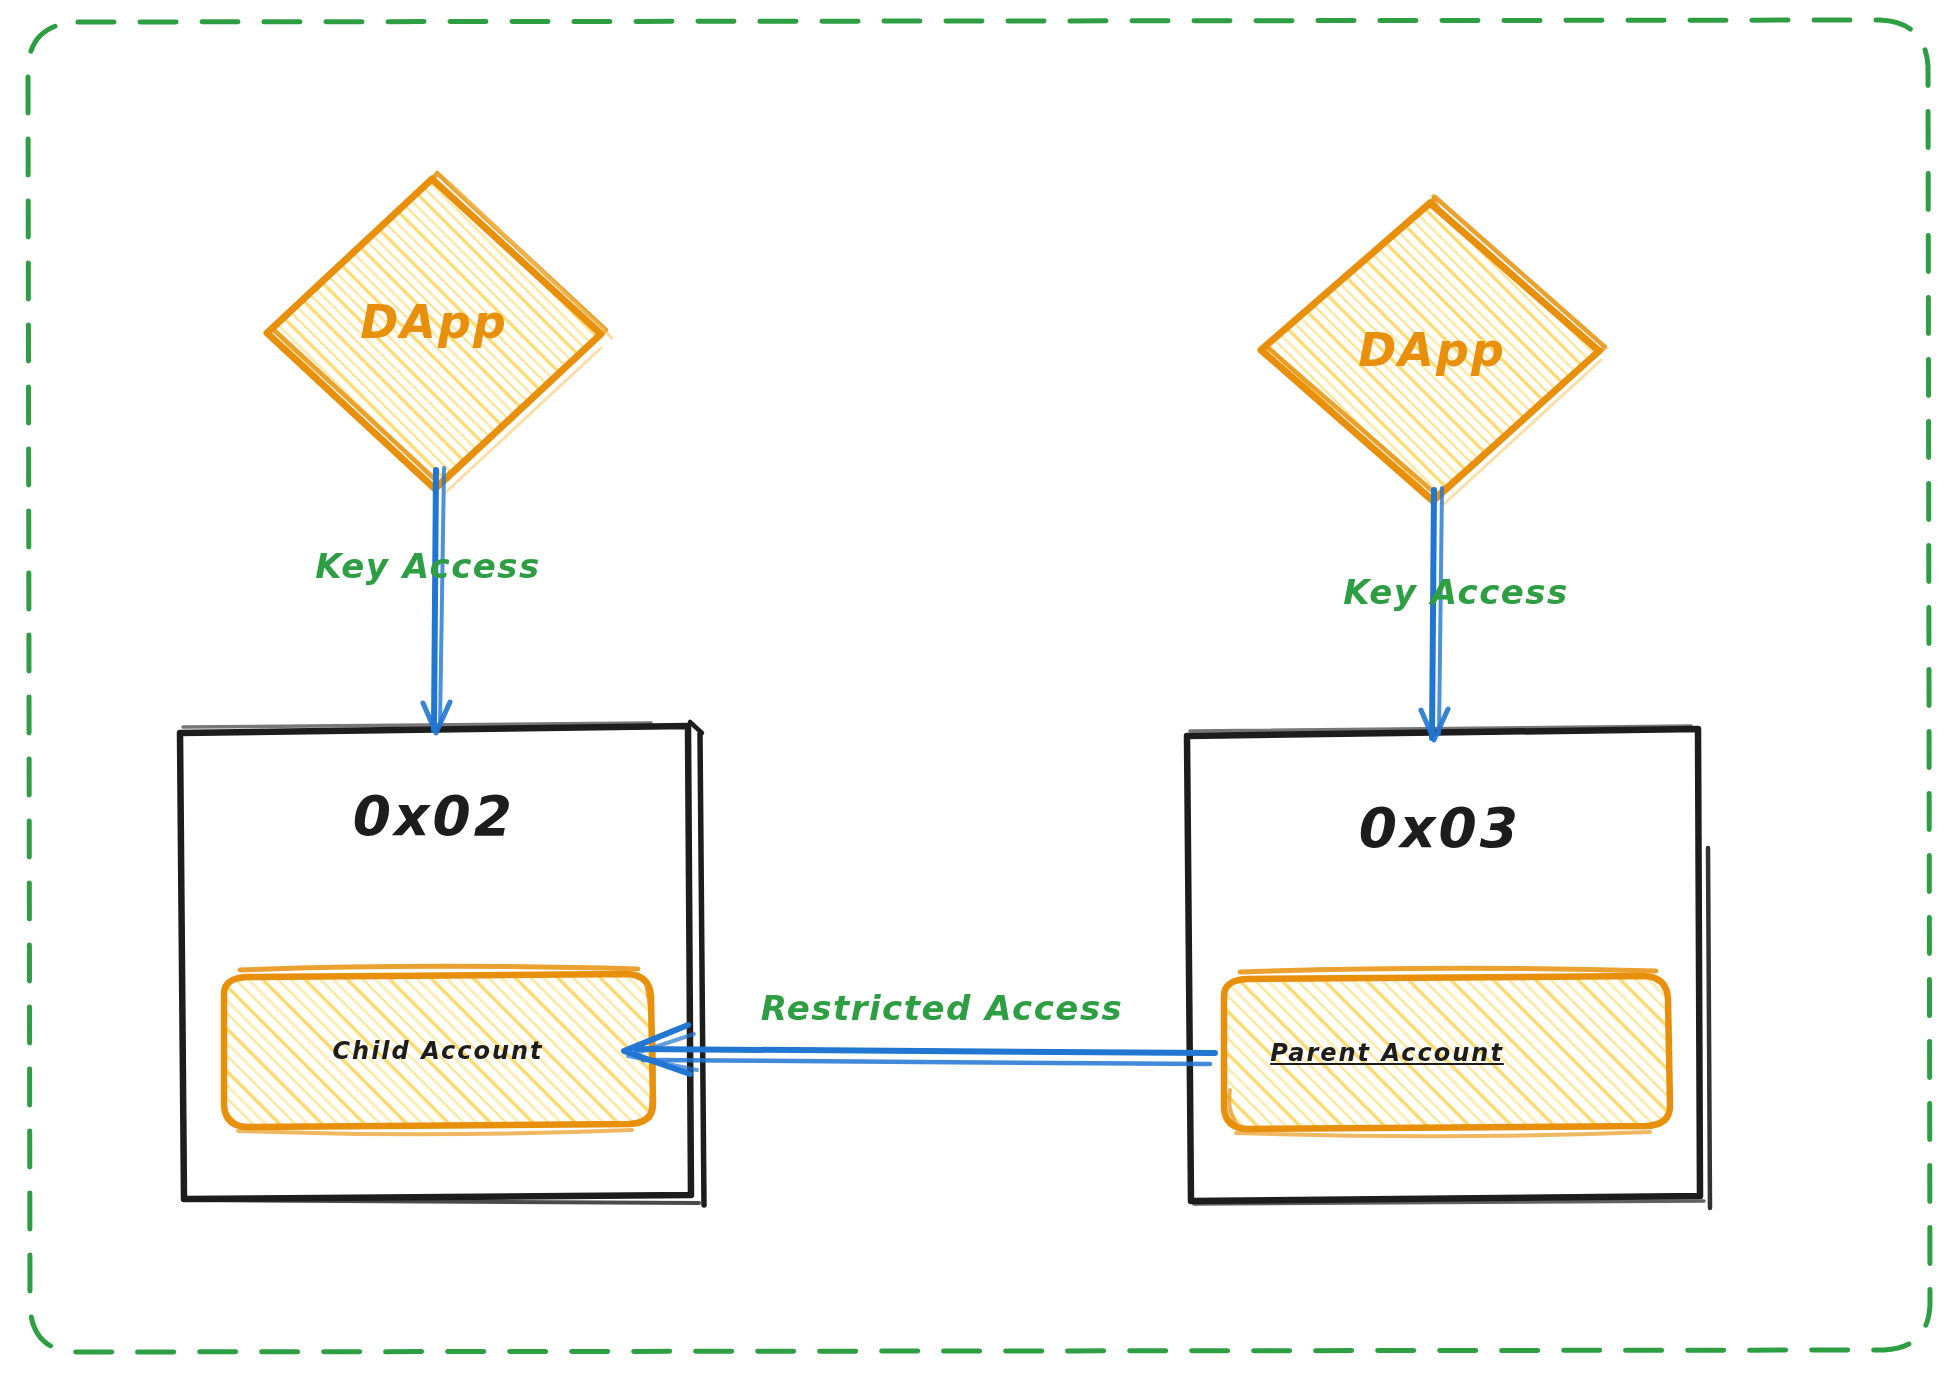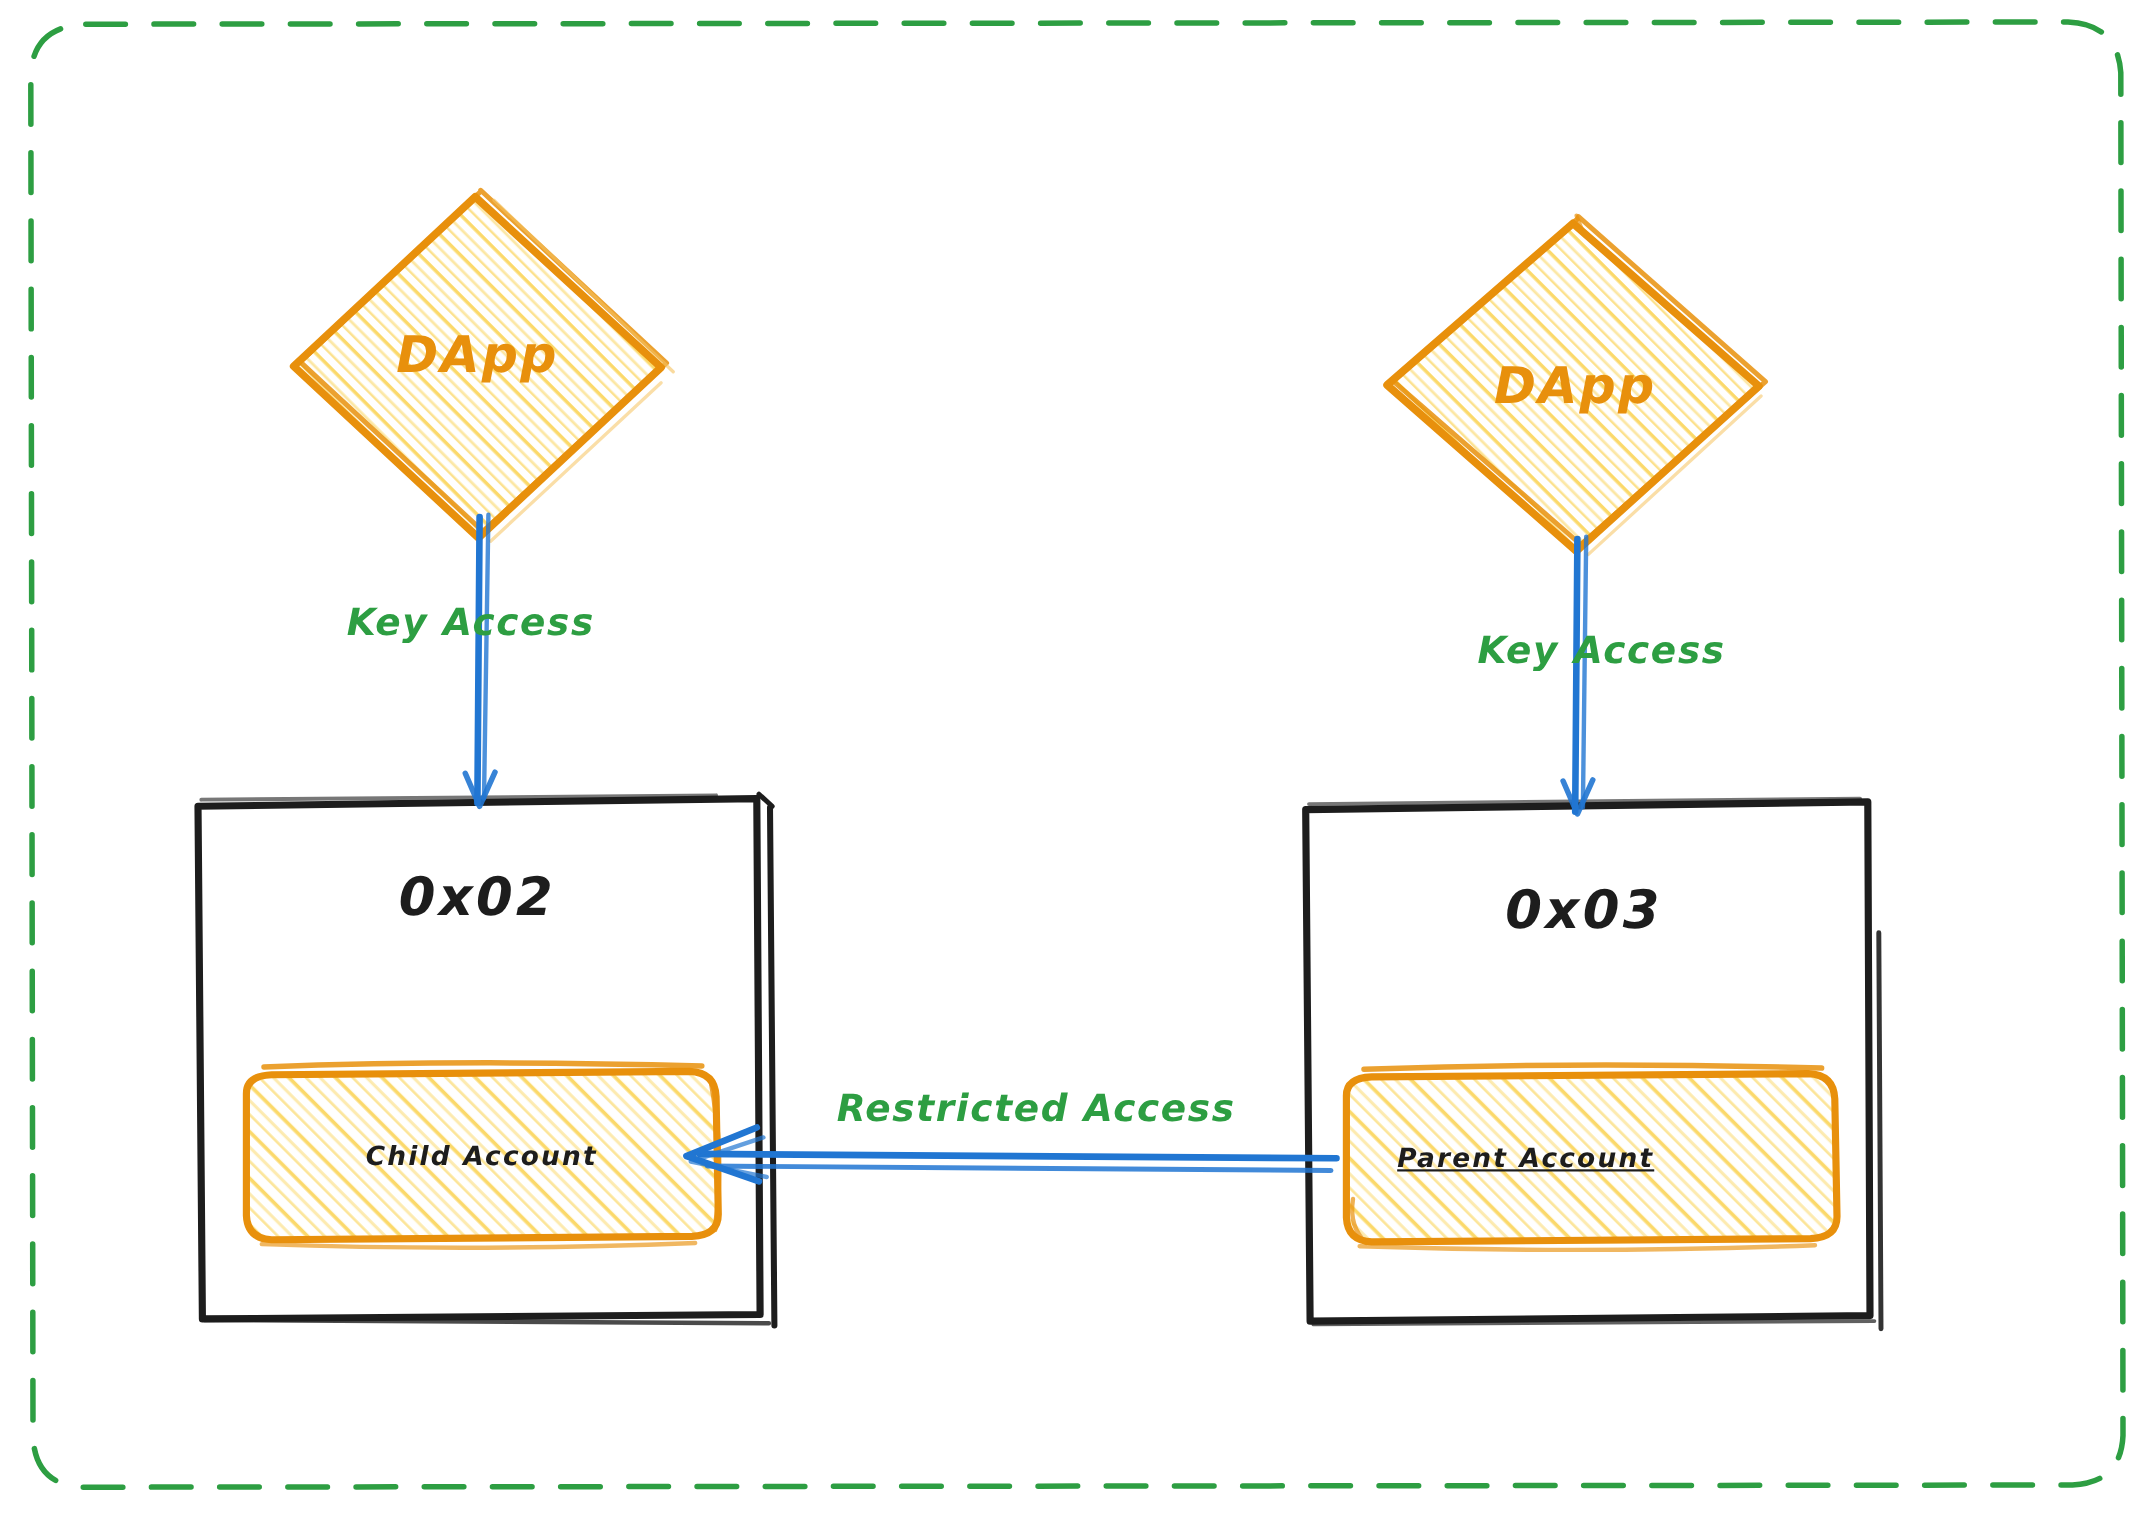--- a/index.html
+++ b/index.html
@@ -35,21 +35,21 @@
     letter-spacing: 1px;
   }
   .txt-node-orange {
     color: #e8900c;
     font-size: 46px;
     font-style: italic;
     letter-spacing: 2px;
   }
   .txt-box-id {
     color: #1d1d1d;
-    font-size: 48px;
+    font-size: 55px;
     font-style: italic;
     letter-spacing: 3px;
   }
   .txt-pill {
     color: #1d1d1d;
     font-size: 24px;
     font-style: italic;
     letter-spacing: 2px;
   }
   .txt-edge {

